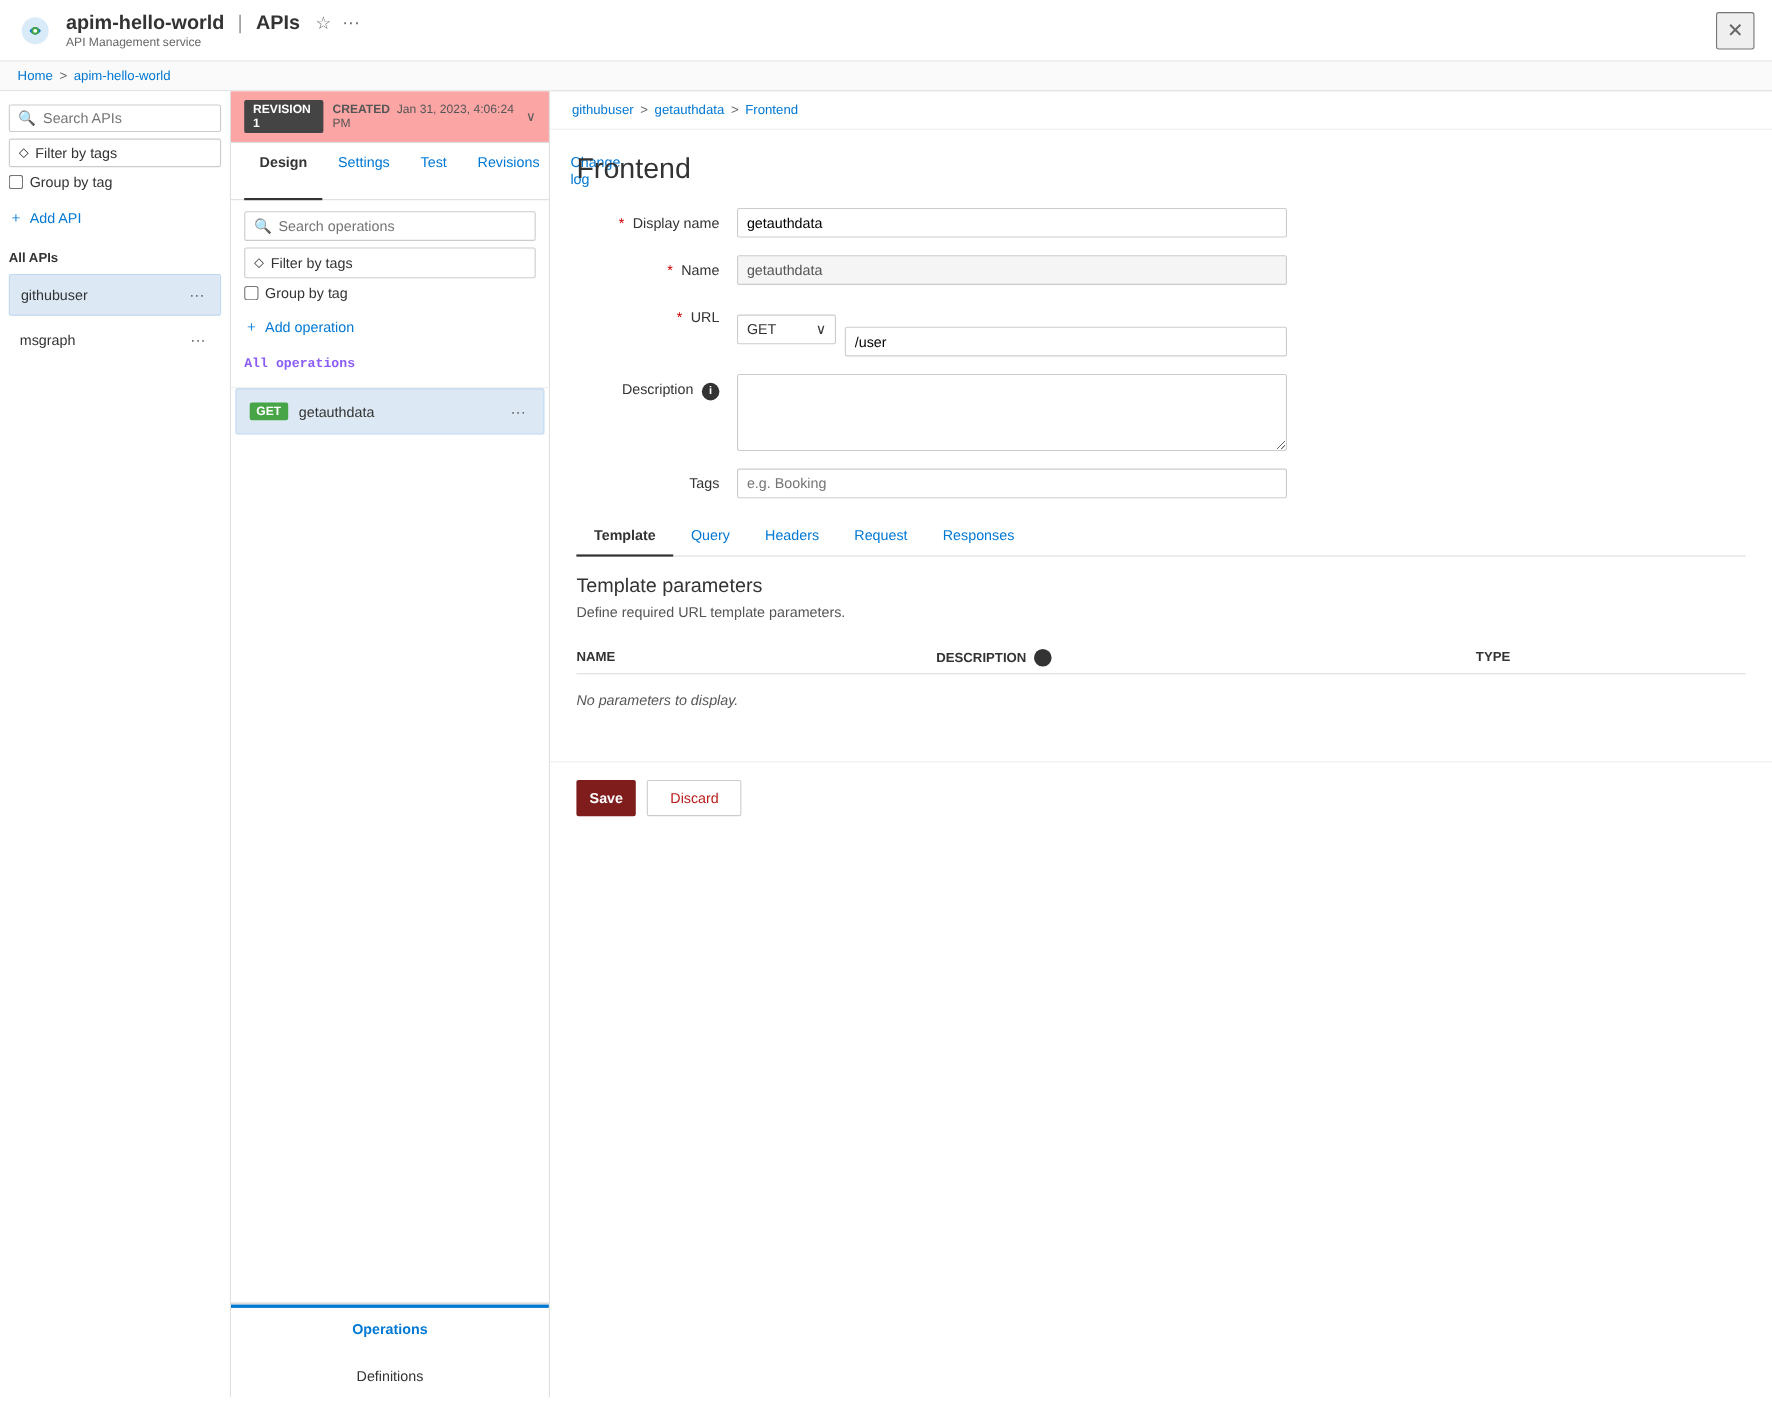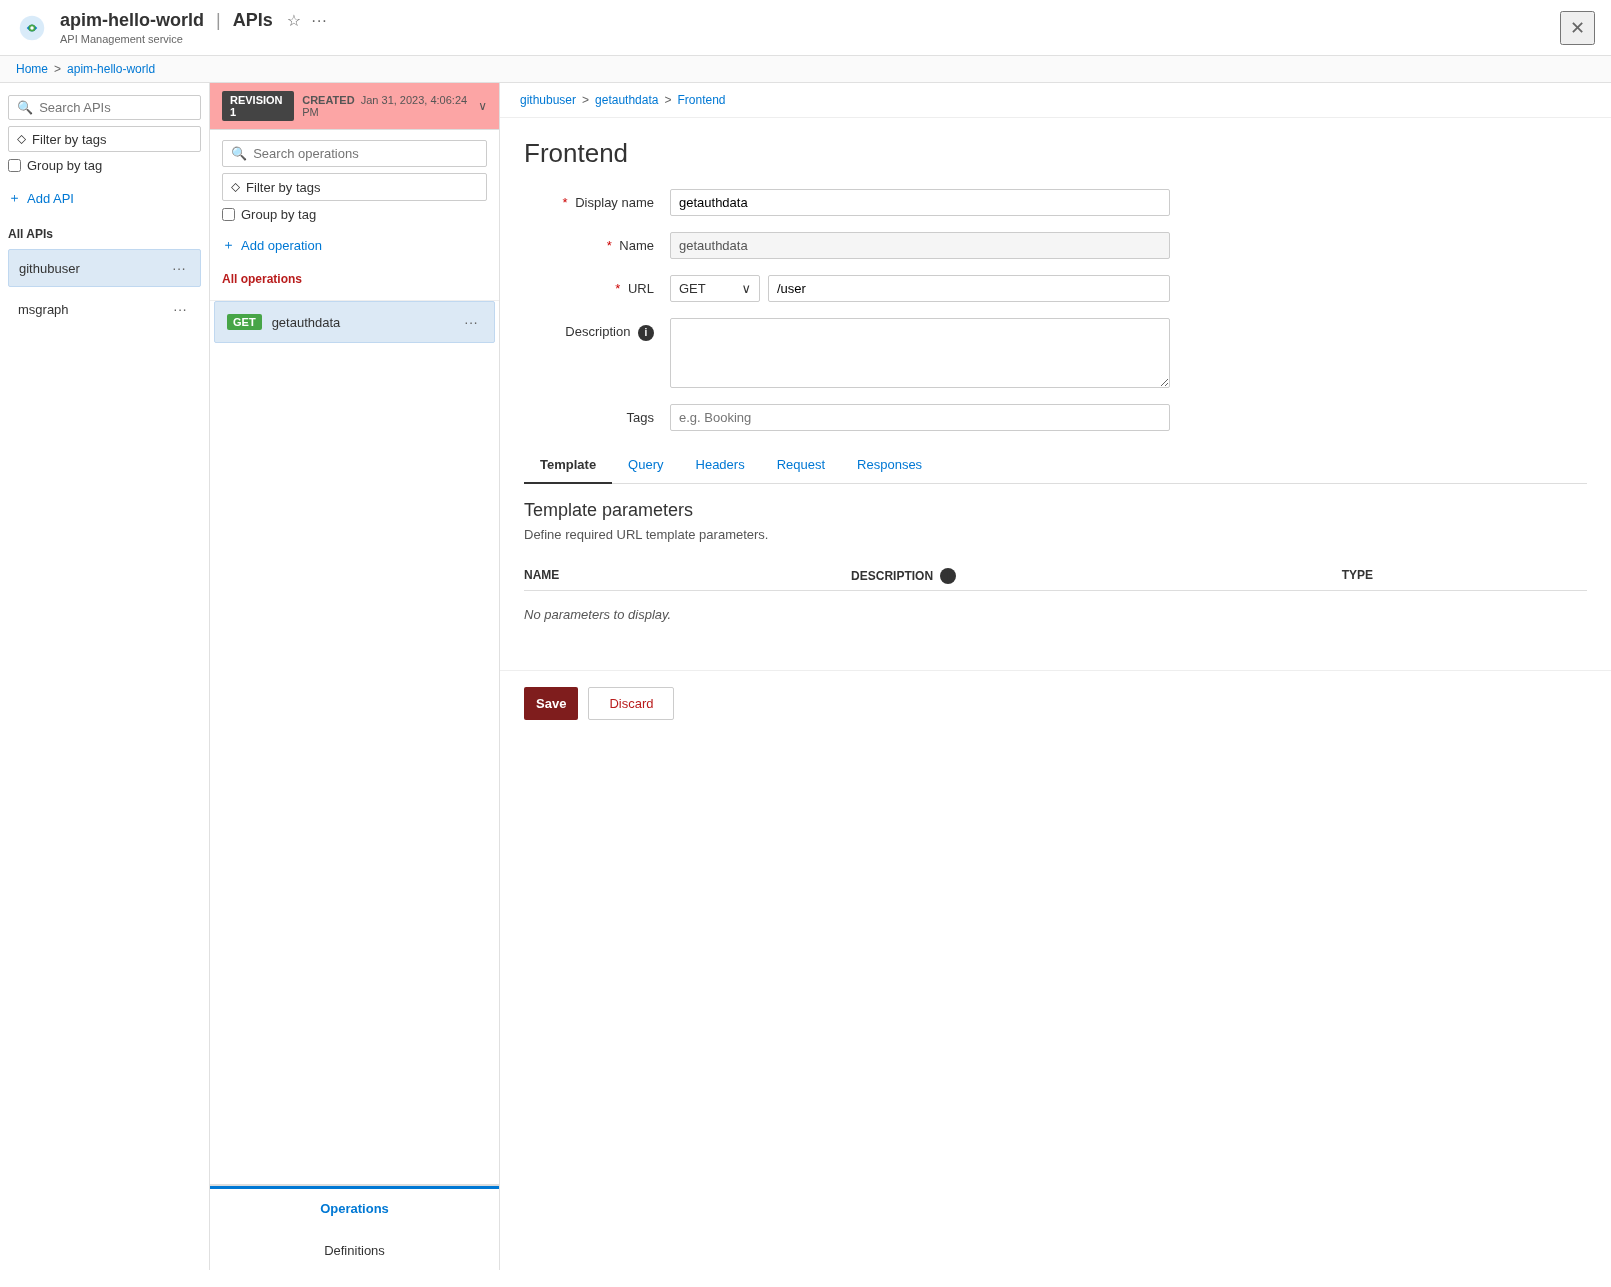--- a/index.html
+++ b/index.html
@@ -118,21 +118,21 @@
     }
     .ops-group-tag {
       display: flex; align-items: center; gap: 6px;
       font-size: 13px; cursor: pointer; margin-bottom: 8px;
     }
     .add-operation {
       display: flex; align-items: center; gap: 6px;
       color: #0078d4; font-size: 13px; cursor: pointer;
       padding: 6px 0; margin-bottom: 4px;
     }
-    .all-operations-label { font-size: 12px; font-weight: 700; color: #b91c1c; padding: 8px 0 4px 0; }
+    .all-operations-label { font-size: 12px; font-weight: 700; color: #8b5cf6; padding: 8px 0 4px 0; font-family: Liberation Mono, monospace; }
     .operation-item {
       display: flex; align-items: center; justify-content: space-between;
       padding: 10px 12px; cursor: pointer; border: 1px solid transparent;
     }
     .operation-item.selected { background: #dce9f5; border: 1px solid #c0d8f0; border-radius: 2px; margin: 0 4px; }
     .get-badge {
       background: #47a547; color: #fff; font-size: 11px; font-weight: 700;
       padding: 2px 6px; border-radius: 2px; margin-right: 10px;
     }
     .operation-name { flex: 1; font-size: 13px; }
@@ -175,21 +175,21 @@
       flex: 1; border: 1px solid #ccc; border-radius: 2px;
       padding: 5px 8px; font-size: 13px; outline: none;
       height: 70px; resize: vertical; max-width: 500px; background: #fff;
     }
     .url-row { display: flex; align-items: center; gap: 8px; flex: 1; max-width: 500px; }
     .method-select {
       border: 1px solid #ccc; border-radius: 2px; padding: 5px 8px;
       font-size: 13px; background: #fff; cursor: pointer; min-width: 90px;
       display: flex; align-items: center; justify-content: space-between; gap: 4px;
     }
-    .url-input { flex: 1; border: 1px solid #ccc; border-radius: 2px; padding: 5px 8px; font-size: 13px; outline: none; }
+    .url-input { flex: 1; border: 1px solid #ccc; border-radius: 2px; padding: 5px 8px; font-size: 13px; outline: none; margin-top: 22px; }
     .tags-input {
       flex: 1; border: 1px solid #ccc; border-radius: 2px;
       padding: 5px 8px; font-size: 13px; color: #999; max-width: 500px;
     }
     .info-icon {
       display: inline-flex; align-items: center; justify-content: center;
       width: 16px; height: 16px; border-radius: 50%; background: #333; color: #fff;
       font-size: 10px; font-weight: 700; cursor: pointer; margin-left: 4px;
     }
 
@@ -287,20 +287,27 @@
 
     <div class="revision-bar">
       <span class="revision-badge">REVISION 1</span>
       <span class="revision-created">
         <strong>CREATED</strong>
         &nbsp;<span>Jan 31, 2023, 4:06:24 PM</span>
       </span>
       <span class="revision-dropdown">∨</span>
     </div>
 
+    <div class="tabs">
+      <span class="tab active">Design</span>
+      <span class="tab">Settings</span>
+      <span class="tab">Test</span>
+      <span class="tab">Revisions</span>
+      <span class="tab">Change log</span>
+    </div>
 
     <div class="ops-panel">
       <div class="ops-toolbar">
         <div class="ops-search">
           <span>🔍</span>
           <input type="text" placeholder="Search operations" style="">
         </div>
         <div class="ops-filter">
           <span>⬦</span>
           <span>Filter by tags</span>

